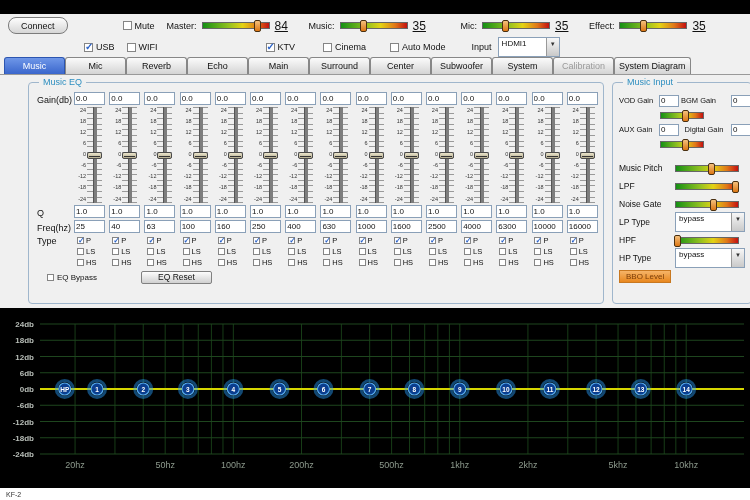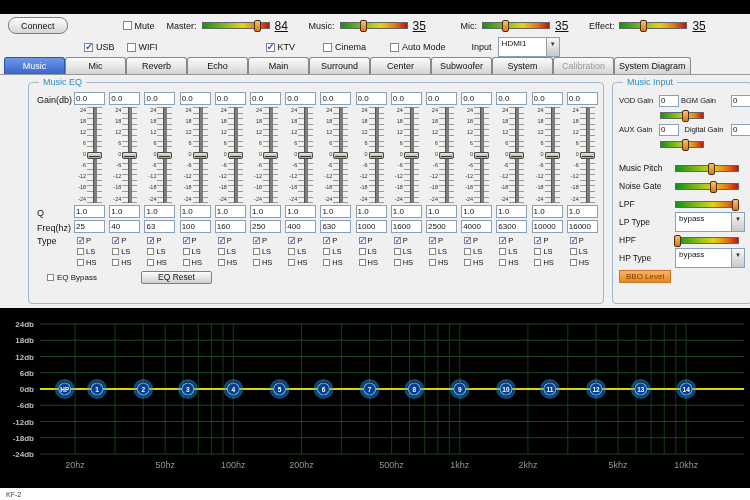--- a/index.html
+++ b/index.html
@@ -690,29 +690,29 @@
             <i class="hh" style="left: 60%;"></i>
           </span>
       </div>
       <div class="mi-row" style="margin-top:8px">
         <span class="ml">Music Pitch</span>
         <span class="hslider">
             <i class="hh" style="left: 58%;"></i>
           </span>
       </div>
       <div class="mi-row">
+        <span class="ml">LPF</span>
+        <span class="hslider">
+            <i class="hh" style="left: 96%;"></i>
+          </span>
+      </div>
+      <div class="mi-row">
         <span class="ml">Noise Gate</span>
         <span class="hslider">
             <i class="hh" style="left: 62%;"></i>
-          </span>
-      </div>
-      <div class="mi-row">
-        <span class="ml">LPF</span>
-        <span class="hslider">
-            <i class="hh" style="left: 96%;"></i>
           </span>
       </div>
       <div class="mi-row">
         <span class="ml">LP Type</span>
         <span class="dd">
           <span class="tx">bypass</span>
           <span class="ar">▼</span>
         </span>
       </div>
       <div class="mi-row">

